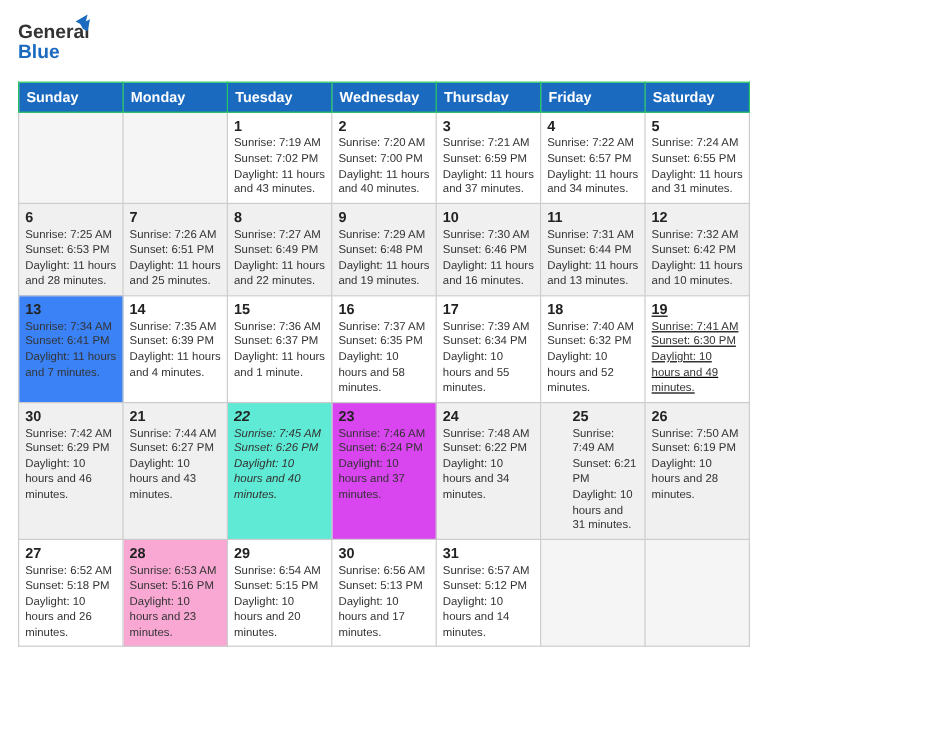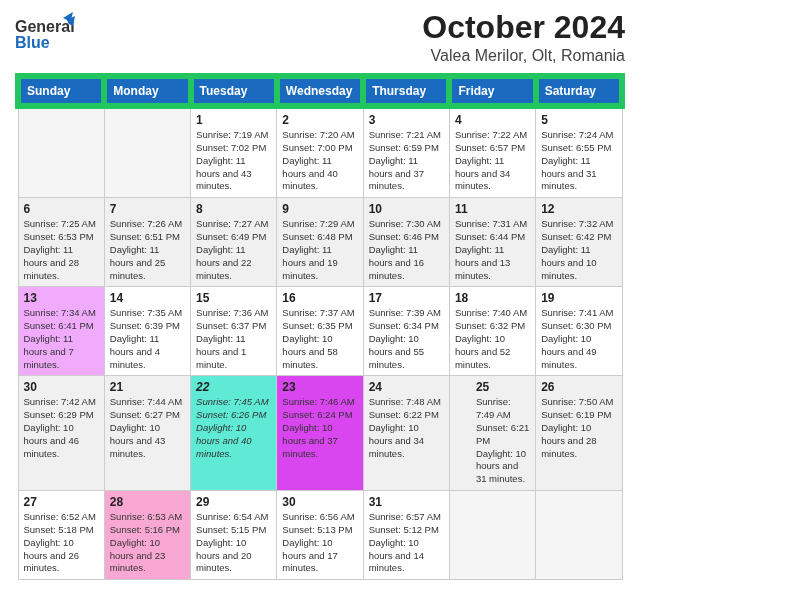--- a/index.html
+++ b/index.html
@@ -39,21 +39,21 @@
       border-collapse: collapse;
       font-size: 10.5px;
     }
     thead tr th {
       background: #1a6abf;
       color: #fff;
       padding: 5px 6px;
       text-align: left;
       font-size: 12px;
       font-weight: bold;
-      border: 6px solid #22c55e;
+      border: 1px solid #22c55e;
     }
     tbody tr td {
       border: 1px solid #ccc;
       padding: 4px 5px;
       vertical-align: top;
       width: calc(100% / 7);
       background: #fff;
     }
     tbody tr:nth-child(odd) td {
       background: #f5f5f5;
@@ -91,24 +91,20 @@
   <div class="header">
     <div class="logo-wrapper">
       <svg width="60" height="50" viewBox="0 0 60 50">
 
         <text x="0" y="22" font-family="Arial" font-weight="bold" font-size="16" fill="#333">General</text>
         <text x="0" y="38" font-family="Arial" font-weight="bold" font-size="16" fill="#1a6abf">Blue</text>
 
         <polygon points="48,8 58,2 55,14 52,10" fill="#1a6abf"></polygon>
         <polygon points="52,10 60,6 58,16 54,14" fill="#1a6abf"></polygon>
       </svg>
-    </div>
-    <div class="title-block">
-      <div class="main-title">October 2024</div>
-      <div class="subtitle">Valea Merilor, Olt, Romania</div>
     </div>
   </div>
 
   <table>
     <thead>
       <tr>
         <th>Sunday</th>
         <th>Monday</th>
         <th>Tuesday</th>
         <th>Wednesday</th>
@@ -166,21 +162,21 @@
           <td style="background: rgb(240, 240, 240);">
             <span class="day-number">11</span>
             <div class="cell-content">Sunrise: 7:31 AM<br>Sunset: 6:44 PM<br>Daylight: 11 hours and 13 minutes.</div>
           </td>
           <td style="background: rgb(240, 240, 240);">
             <span class="day-number">12</span>
             <div class="cell-content">Sunrise: 7:32 AM<br>Sunset: 6:42 PM<br>Daylight: 11 hours and 10 minutes.</div>
           </td>
         </tr>
         <tr class="row-odd">
-          <td style="background: #f0abfc;">
+          <td style="background: #3b82f6;">
             <span class="day-number">13</span>
             <div class="cell-content">Sunrise: 7:34 AM<br>Sunset: 6:41 PM<br>Daylight: 11 hours and 7 minutes.</div>
           </td>
           <td style="background: rgb(255, 255, 255);">
             <span class="day-number">14</span>
             <div class="cell-content">Sunrise: 7:35 AM<br>Sunset: 6:39 PM<br>Daylight: 11 hours and 4 minutes.</div>
           </td>
           <td style="background: rgb(255, 255, 255);">
             <span class="day-number">15</span>
             <div class="cell-content">Sunrise: 7:36 AM<br>Sunset: 6:37 PM<br>Daylight: 11 hours and 1 minute.</div>
@@ -190,21 +186,21 @@
             <div class="cell-content">Sunrise: 7:37 AM<br>Sunset: 6:35 PM<br>Daylight: 10 hours and 58 minutes.</div>
           </td>
           <td style="background: rgb(255, 255, 255);">
             <span class="day-number">17</span>
             <div class="cell-content">Sunrise: 7:39 AM<br>Sunset: 6:34 PM<br>Daylight: 10 hours and 55 minutes.</div>
           </td>
           <td style="background: rgb(255, 255, 255);">
             <span class="day-number">18</span>
             <div class="cell-content">Sunrise: 7:40 AM<br>Sunset: 6:32 PM<br>Daylight: 10 hours and 52 minutes.</div>
           </td>
-          <td style="background: rgb(255, 255, 255);">
+          <td style="background: rgb(255, 255, 255); text-decoration: underline;">
             <span class="day-number">19</span>
             <div class="cell-content">Sunrise: 7:41 AM<br>Sunset: 6:30 PM<br>Daylight: 10 hours and 49 minutes.</div>
           </td>
         </tr>
         <tr class="row-even">
           <td style="background: rgb(240, 240, 240);">
             <span class="day-number">30</span>
             <div class="cell-content">Sunrise: 7:42 AM<br>Sunset: 6:29 PM<br>Daylight: 10 hours and 46 minutes.</div>
           </td>
           <td style="background: rgb(240, 240, 240); margin-top: 22px;">

